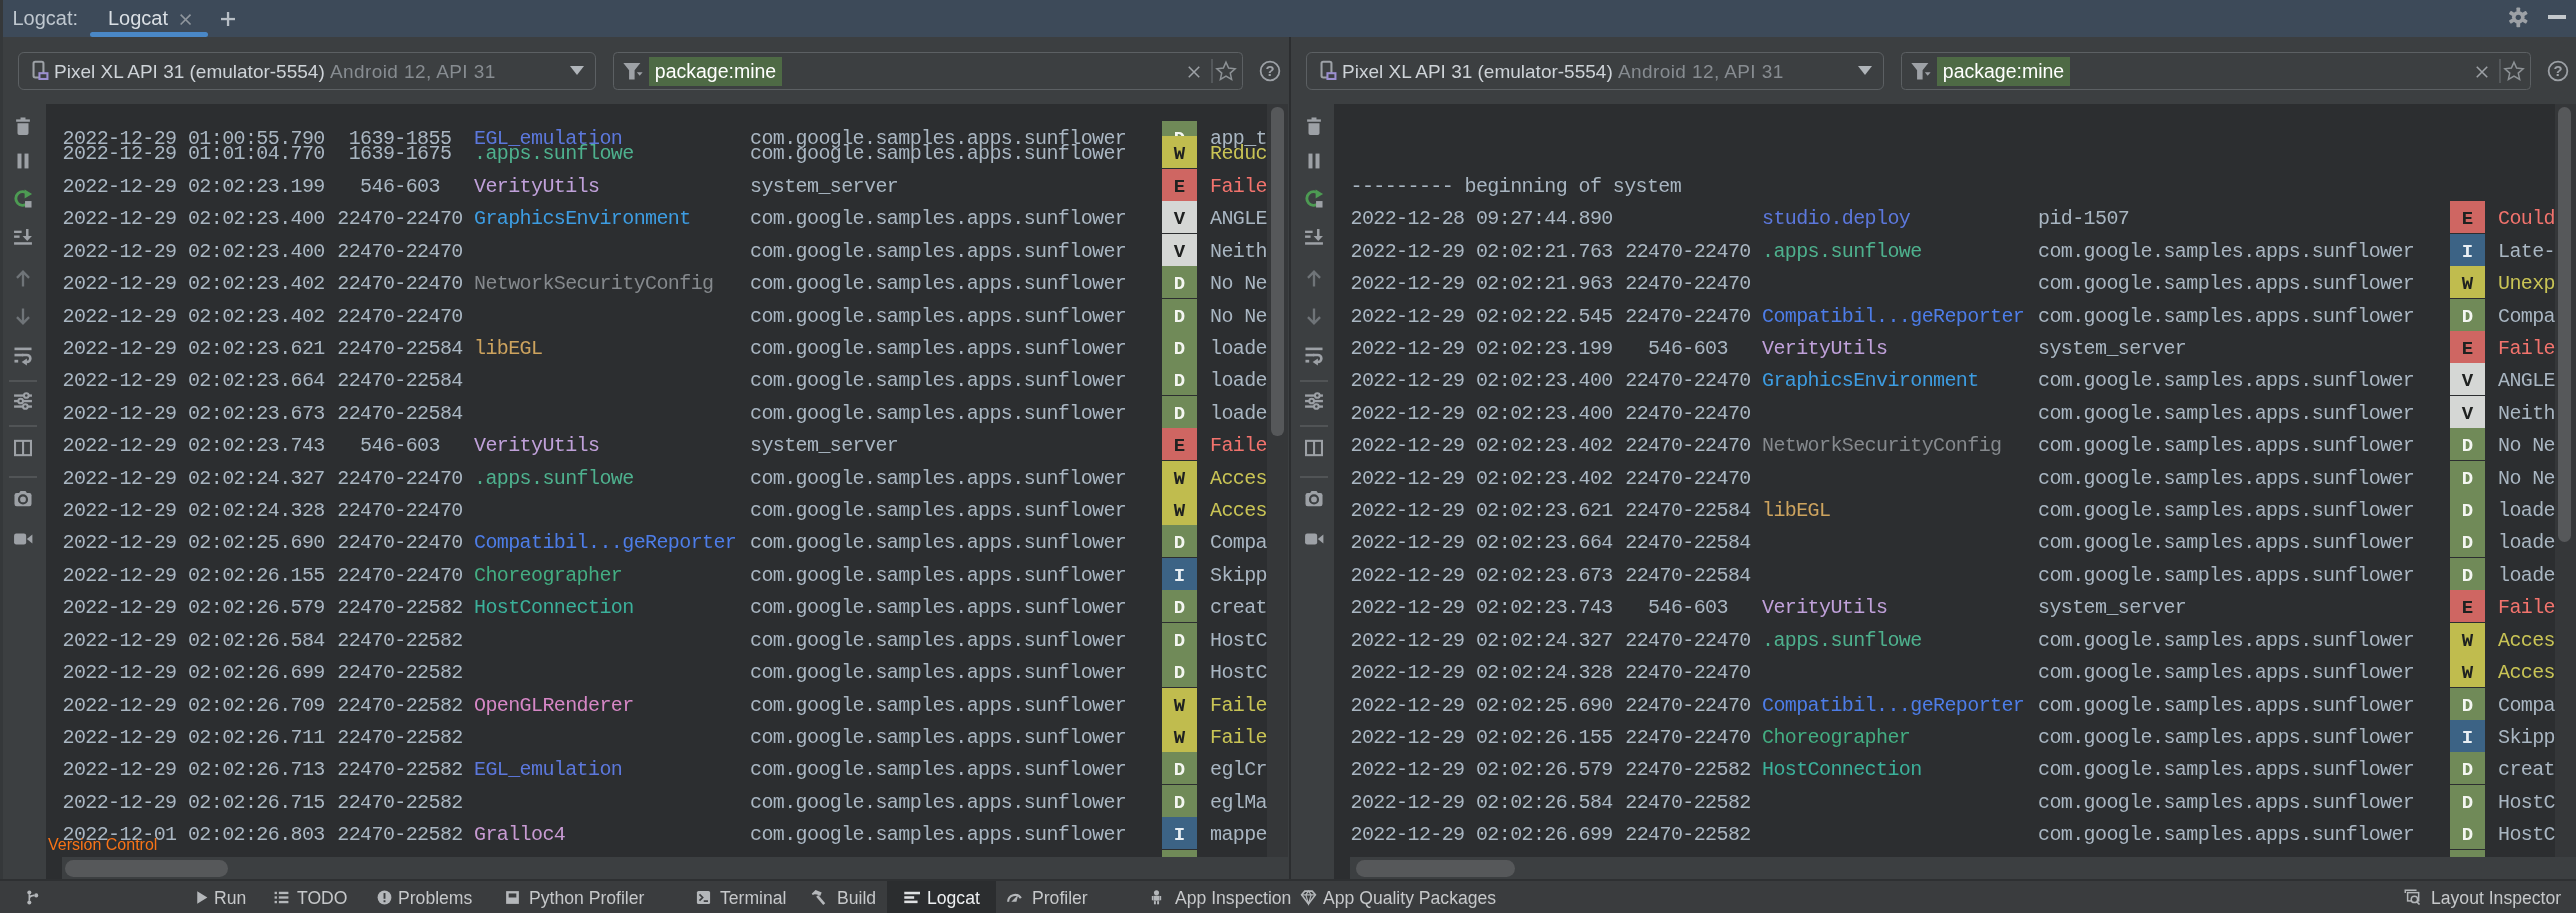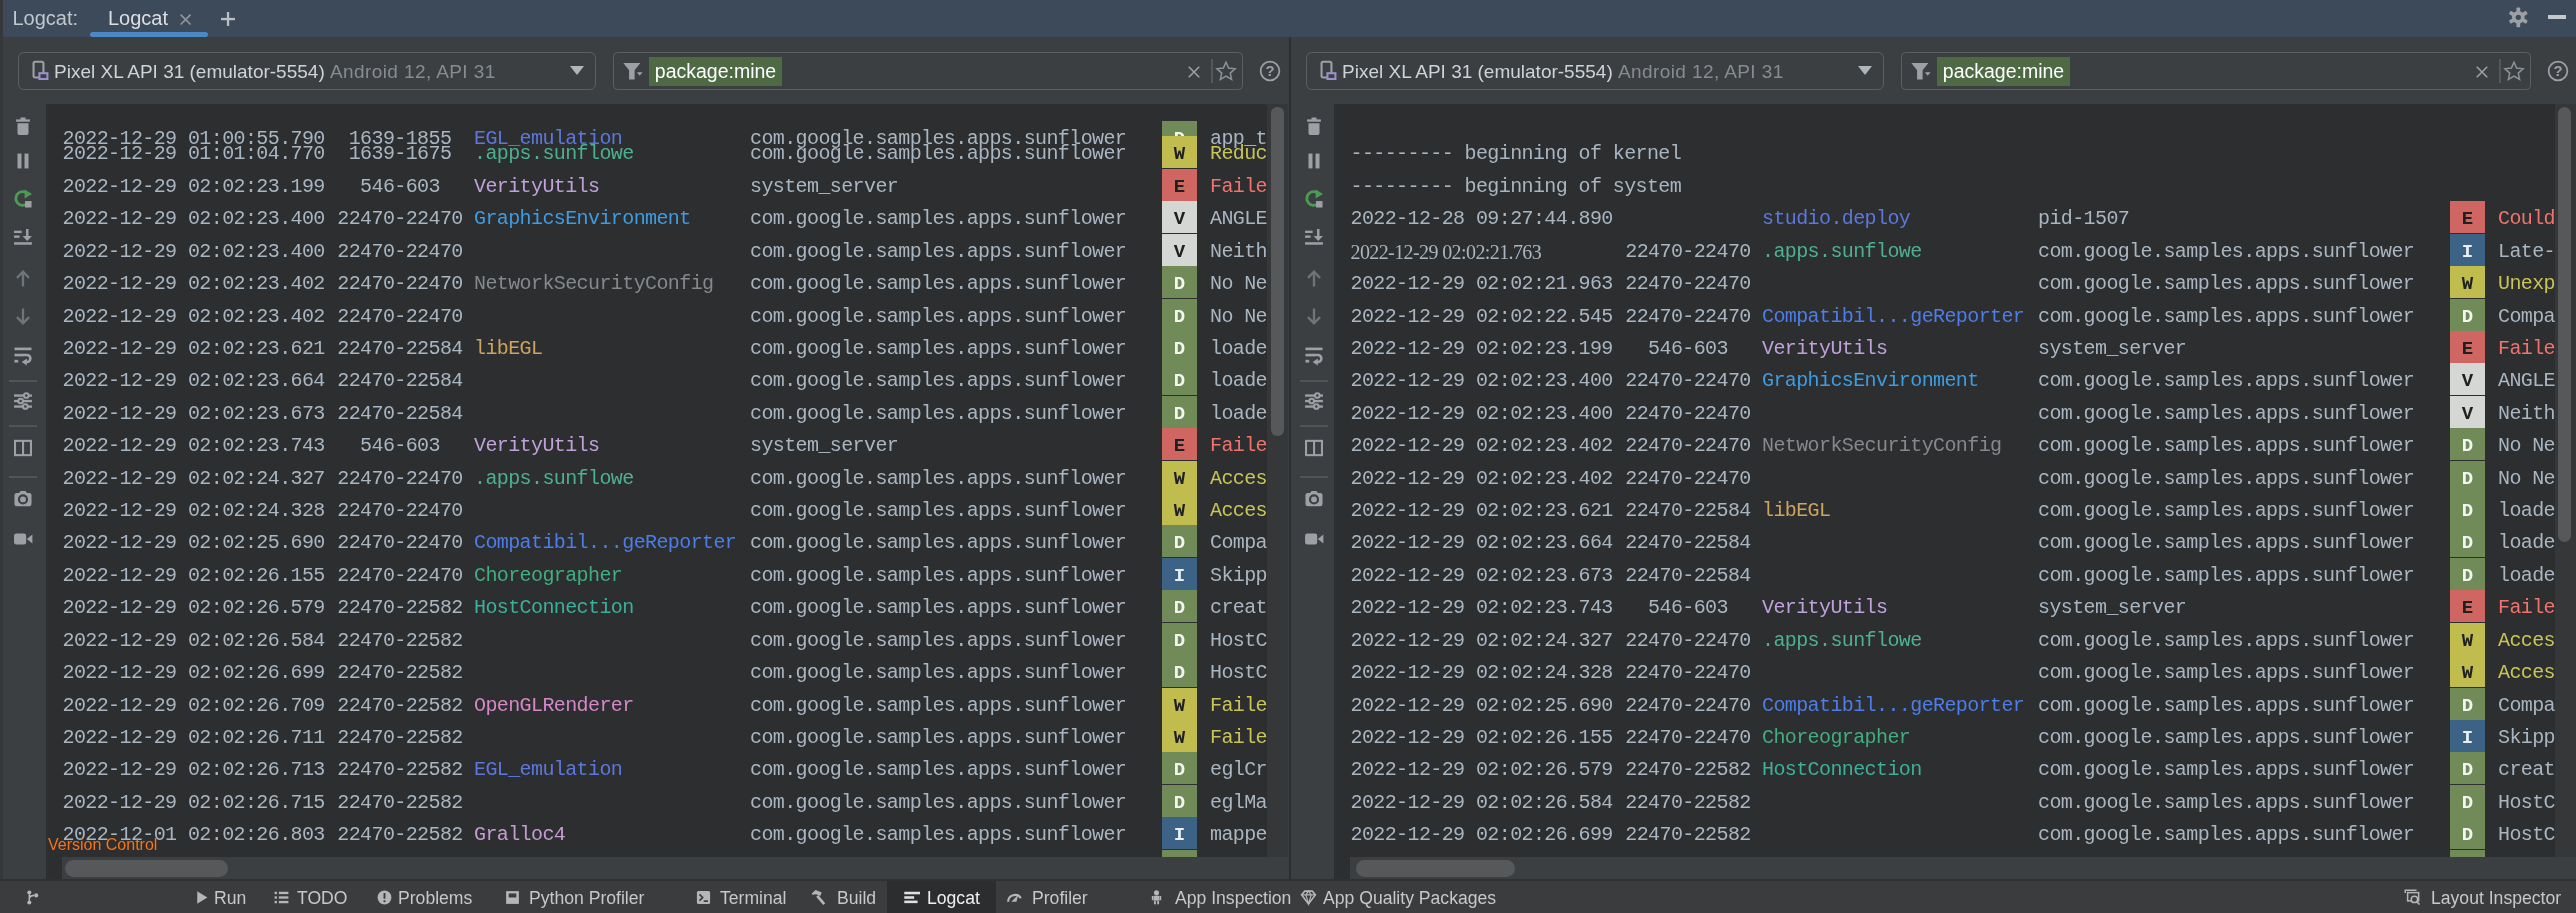--- a/index.html
+++ b/index.html
@@ -470,36 +470,33 @@
 <div class="a" style="left:1303px;top:528px;">
     <svg width="22" height="22" viewBox="0 0 16 16">
       <rect x="1.5" y="4" width="8.8" height="8" rx="1.6" fill="#9da1a6"></rect>
       <path d="M10.8 8 L14.8 4.8 V11.2 Z" fill="#9da1a6"></path>
     </svg>
   </div>
 <div class="a" style="left:1300px;top:380px;width:28px;height:1.5px;background:#515456"></div>
 <div class="a" style="left:1300px;top:425px;width:28px;height:1.5px;background:#515456"></div>
 <div class="a" style="left:1300px;top:476px;width:28px;height:1.5px;background:#515456"></div>
 <div class="a log" style="left:1334px;top:104px;width:1221px;height:753px;">
-<div class="row mono" style="top:32px;color:#a9b6c2">
-<span style="left:16.5px;">--------- beginning of kernel</span>
-</div>
 <div class="row mono" style="top:65px;color:#a9b6c2">
 <span style="left:16.5px;">--------- beginning of system</span>
 </div>
 <div class="row mono" style="top:97px;color:#a9b6c2">
 <span style="left:16.5px;">2022-12-28 09:27:44.890</span>
 <span style="left:428px;color:#5c78dd">studio.deploy</span>
 <span style="left:704px;">pid-1507</span>
 <span class="bbg badge" style="left:1116px;background:#cf6662"></span>
 <span class="badge" style="left:1116px;color:#1f2120">E</span>
 <span style="left:1164px;color:#f2736d">Could </span>
 </div>
 <div class="row mono" style="top:130px;color:#a9b6c2">
-<span style="left:16.5px;font-family:Liberation Serif, serif;">2022-12-29 02:02:21.763</span>
+<span style="left:16.5px;">2022-12-29 02:02:21.763</span>
 <span style="left:207px;width:294px;text-align:center;">22470-22470</span>
 <span style="left:428px;color:#4eb18e">.apps.sunflowe</span>
 <span style="left:704px;">com.google.samples.apps.sunflower</span>
 <span class="bbg badge" style="left:1116px;background:#3c6385"></span>
 <span class="badge" style="left:1116px;color:#e9eff4">I</span>
 <span style="left:1164px;color:#a9b6c2">Late-e</span>
 </div>
 <div class="row mono" style="top:162px;color:#a9b6c2">
 <span style="left:16.5px;">2022-12-29 02:02:21.963</span>
 <span style="left:207px;width:294px;text-align:center;">22470-22470</span>

